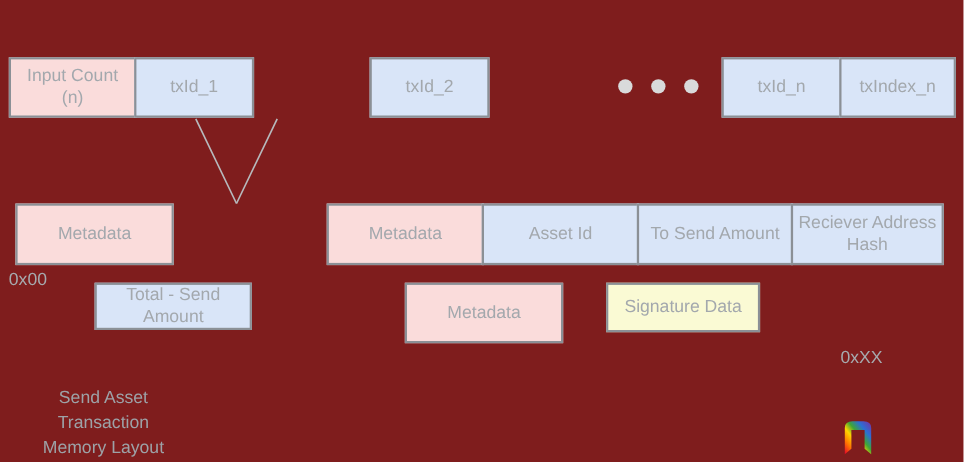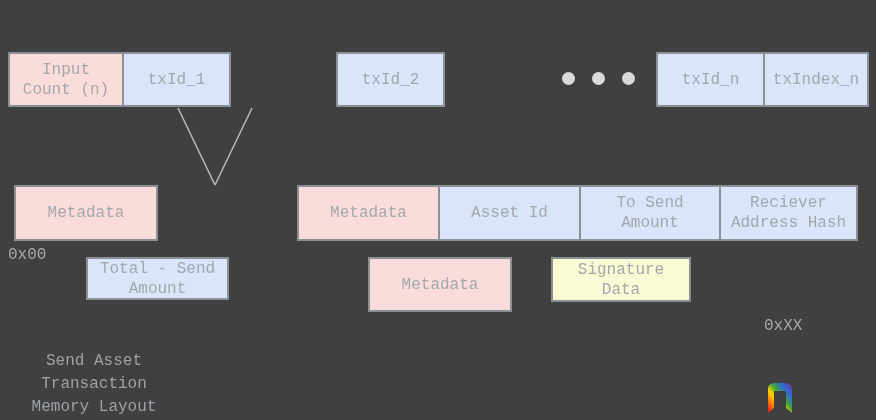--- a/index.html
+++ b/index.html
@@ -1,18 +1,18 @@
 <!DOCTYPE html>
 <html><head>
 <meta charset="utf-8">
 <style>
   html,body{margin:0;padding:0;background:#ffffff;}
   .canvas{
-    position:relative;width:876px;height:420px;background:#404040;overflow:hidden;
-    font-family:Liberation Mono, monospace;
+    position:relative;width:876px;height:420px;background:#7f1d1d;overflow:hidden;
+    font-family:Liberation Sans, sans-serif;
   }
   .box{
     position:absolute;box-sizing:border-box;border:2px solid #8b9096;
     display:flex;align-items:center;justify-content:center;text-align:center;
     font-size:16px;line-height:20px;color:#a3a8ad;padding:2px 4px;
   }
   .pink{background:#fadcdb;}
   .blue{background:#d9e5f8;}
   .yellow{background:#fafad4;}
   .offset-label{

